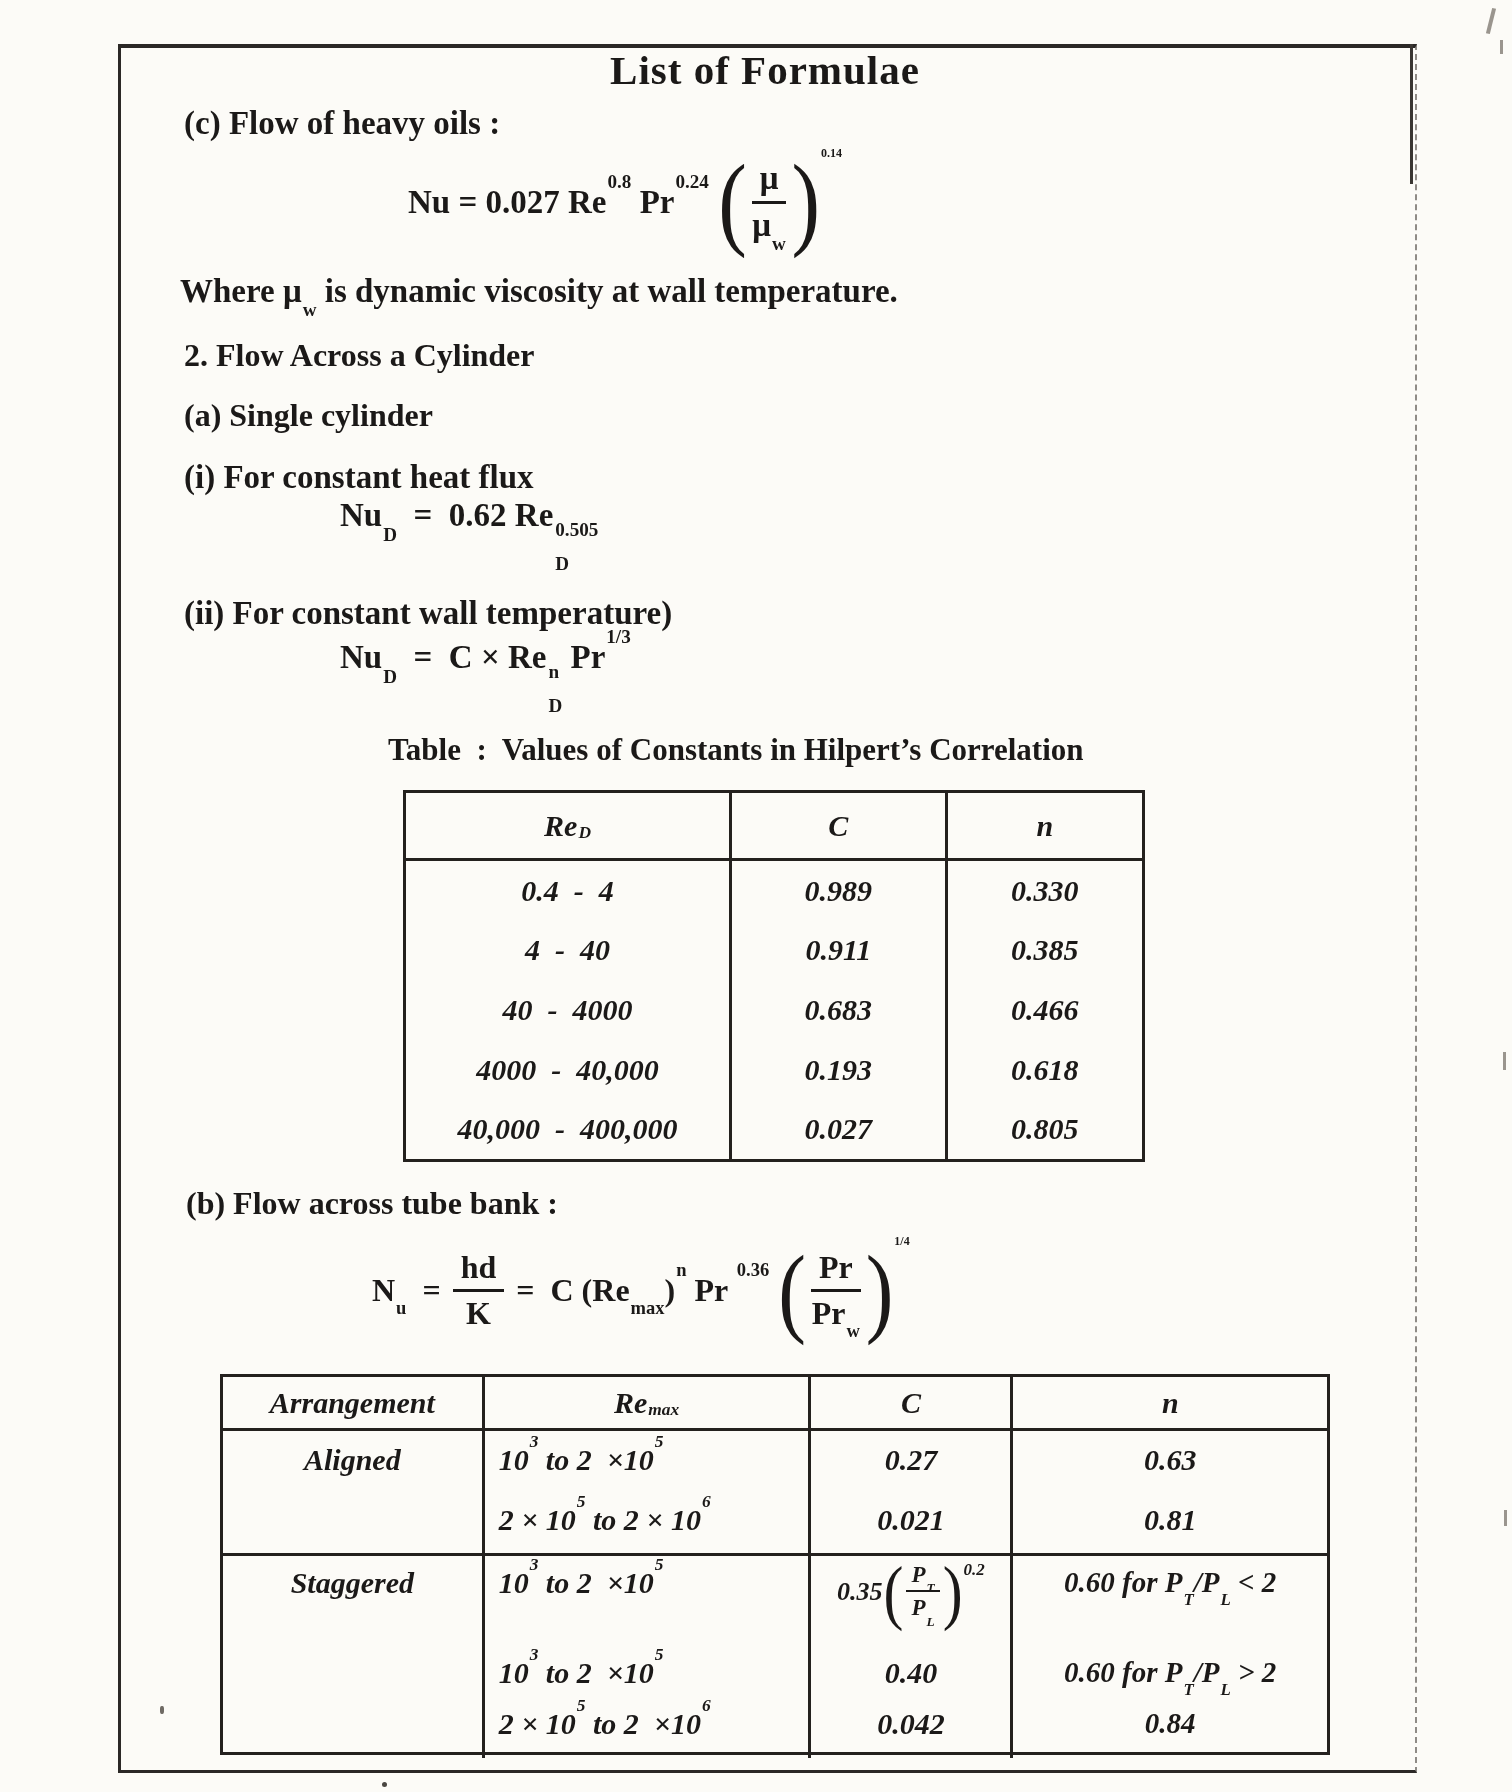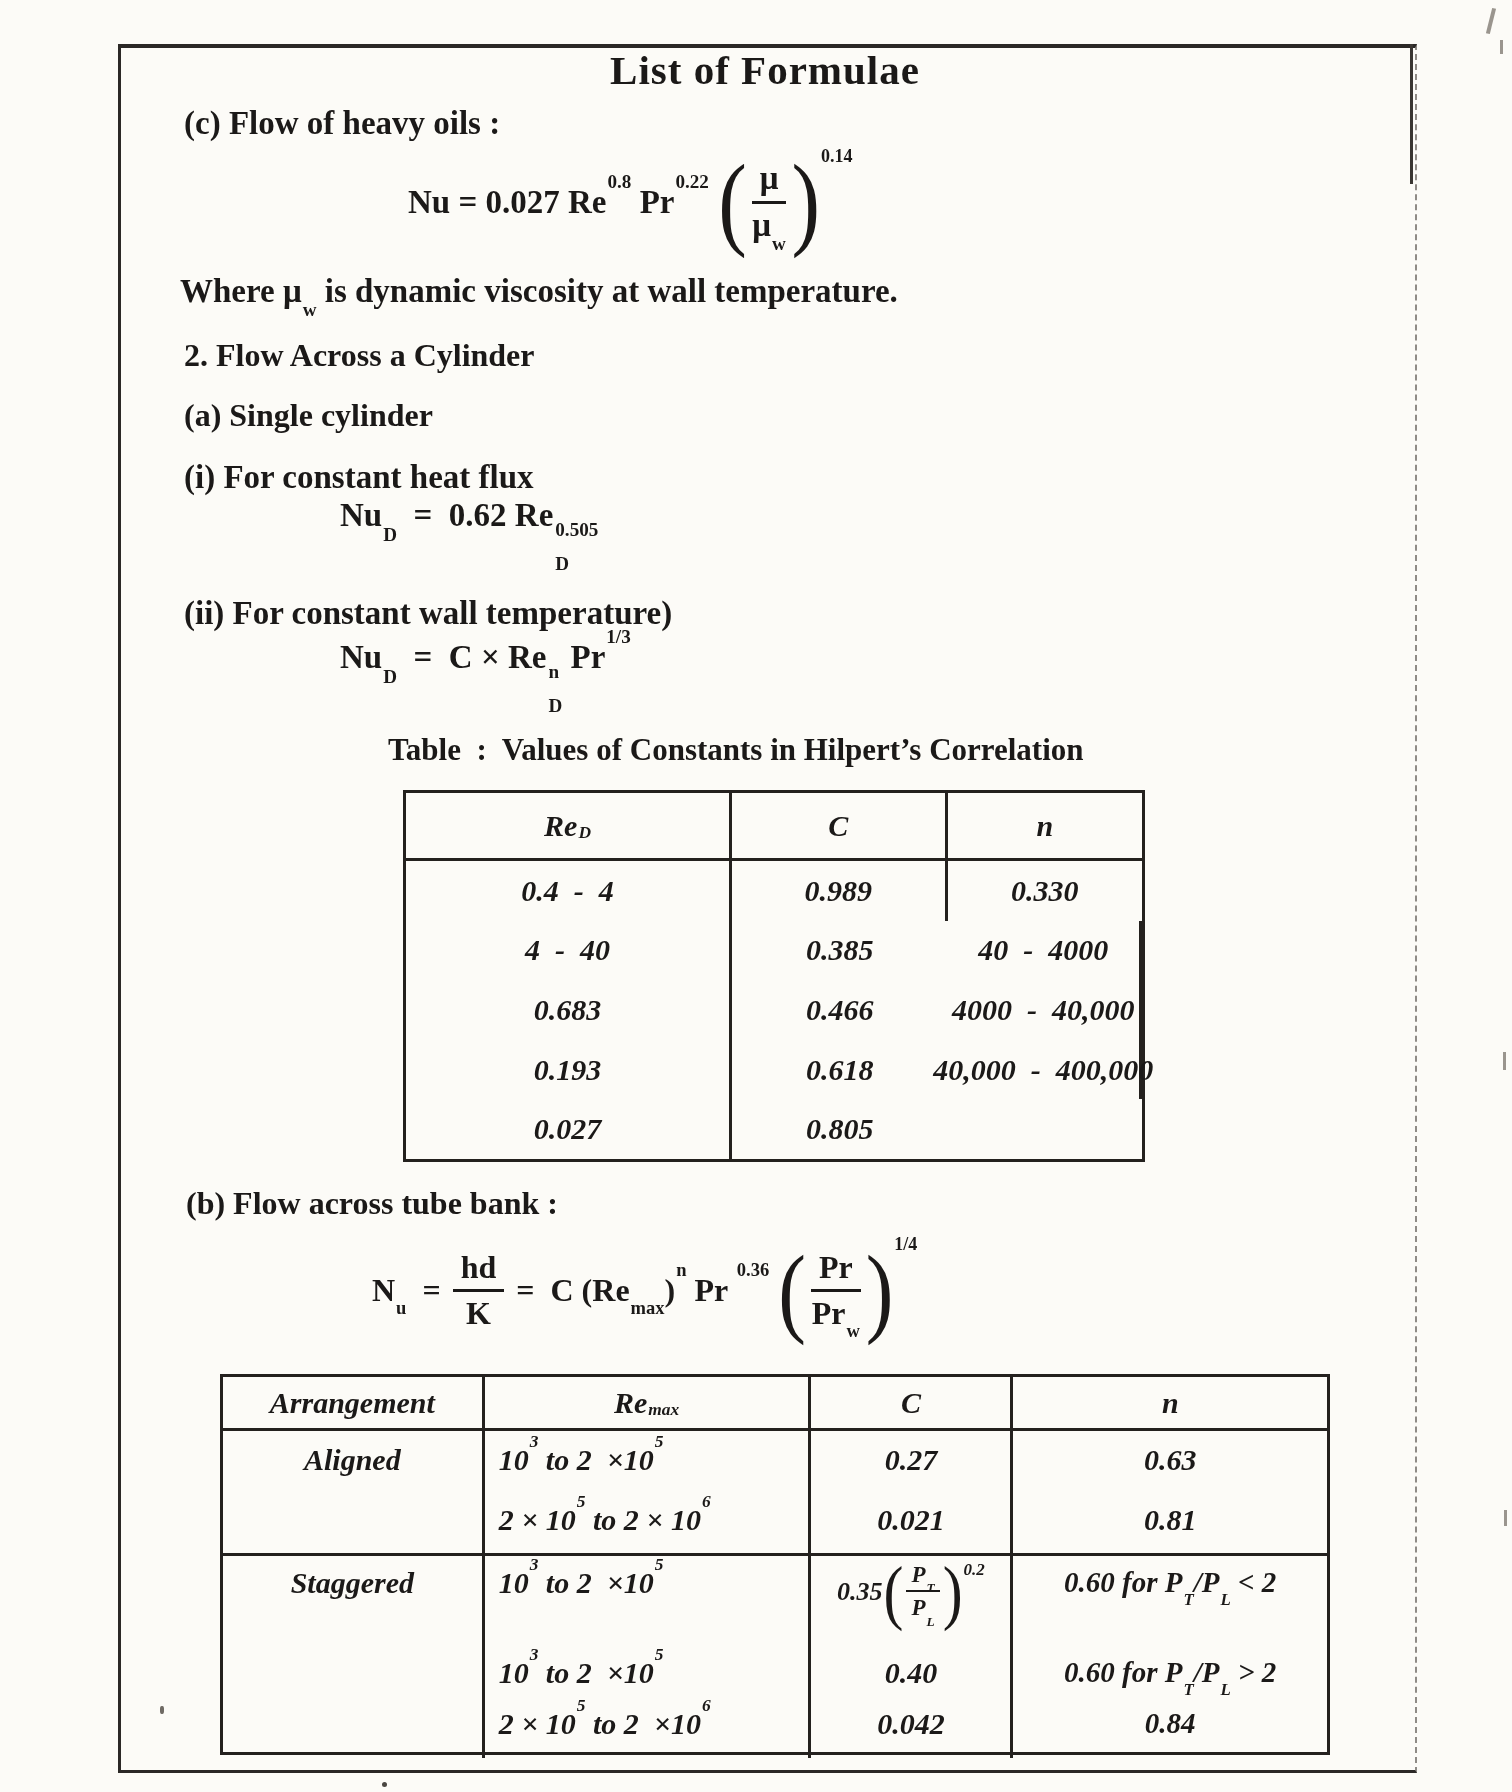--- a/index.html
+++ b/index.html
@@ -26,21 +26,21 @@
 
   .formula { position:absolute; display:flex; align-items:center; font-weight:700; font-size:33px; white-space:pre; }
   .m { white-space:pre; }
   sup { font-size:58%; line-height:0; position:relative; top:-0.68em; margin-left:1px; }
   sub { font-size:58%; line-height:0; position:relative; top:0.35em; margin-left:1px; }
   .supsub { display:inline-flex; flex-direction:column; align-items:flex-start; vertical-align:-0.5em; font-size:58%; line-height:1.15; margin-left:2px;gap:12px; }
   .frac { display:inline-flex; flex-direction:column; align-items:center; text-align:center; vertical-align:middle; margin:0 4px; line-height:1.15; }
   .frac .num { padding:0 8px 3px; border-bottom:3px solid #1b1918; }
   .frac .den { padding-top:3px; }
   .bigparen { font-size:260%; font-weight:400; line-height:0; transform:scaleY(1.2); margin:0 1px; font-style:normal; }
-  .outer-exp { font-size:18px; align-self:flex-start; margin-top:-4px; }
+  .outer-exp { font-size:12px; align-self:flex-start; margin-top:-4px; }
 
   .caption { position:absolute; left:388px; top:732px; font-weight:700; font-size:31px; white-space:pre; }
 
   
   .htable {
     position:absolute; left:403px; top:790px; width:742px; height:372px;
     border:3.5px solid #24211e; box-sizing:border-box;
     display:grid; grid-template-columns:44.3% 29.3% 26.4%;
     grid-template-rows:68px 1fr 1fr 1fr 1fr 1fr;
     font-style:italic; font-weight:700; font-size:30px;
@@ -81,21 +81,21 @@
 <div class="page">
 
   <div class="frame"></div>
   <div class="frame-right-dark"></div>
 
   <div class="title">List of Formulae</div>
 
   <div class="txt fs31" style="left:184px; top:104px;">(c) Flow of heavy oils :</div>
 
   <div class="formula" style="left:408px; top:150px; height:104px;">
-    <span class="m">Nu = 0.027 Re<sup>0.8</sup> Pr<sup>0.22</sup> </span>
+    <span class="m">Nu = 0.027 Re<sup>0.8</sup> Pr<sup>0.24</sup> </span>
     <span class="bigparen">(</span>
     <span class="frac">
       <span class="num">μ</span>
       <span class="den">μ<sub>w</sub></span>
     </span>
     <span class="bigparen">)</span>
     <span class="outer-exp">0.14</span>
   </div>
 
   <div class="txt fs31" style="left:180px; top:272px;">Where μ<sub>w</sub> is dynamic viscosity at wall temperature.</div>
@@ -121,20 +121,21 @@
   <div class="htable">
     <div class="hh hv">Re<sub>D</sub></div>
     <div class="hh hv">C</div>
     <div class="hh">n</div>
 
     <div class="hv">0.4  -  4</div>
     <div class="hv">0.989</div>
     <div>0.330</div>
 
     <div class="hv">4  -  40</div>
+    <div class="hv">0.911</div>
     <div>0.385</div>
 
     <div class="hv">40  -  4000</div>
     <div class="hv">0.683</div>
     <div>0.466</div>
 
     <div class="hv">4000  -  40,000</div>
     <div class="hv">0.193</div>
     <div>0.618</div>
 

